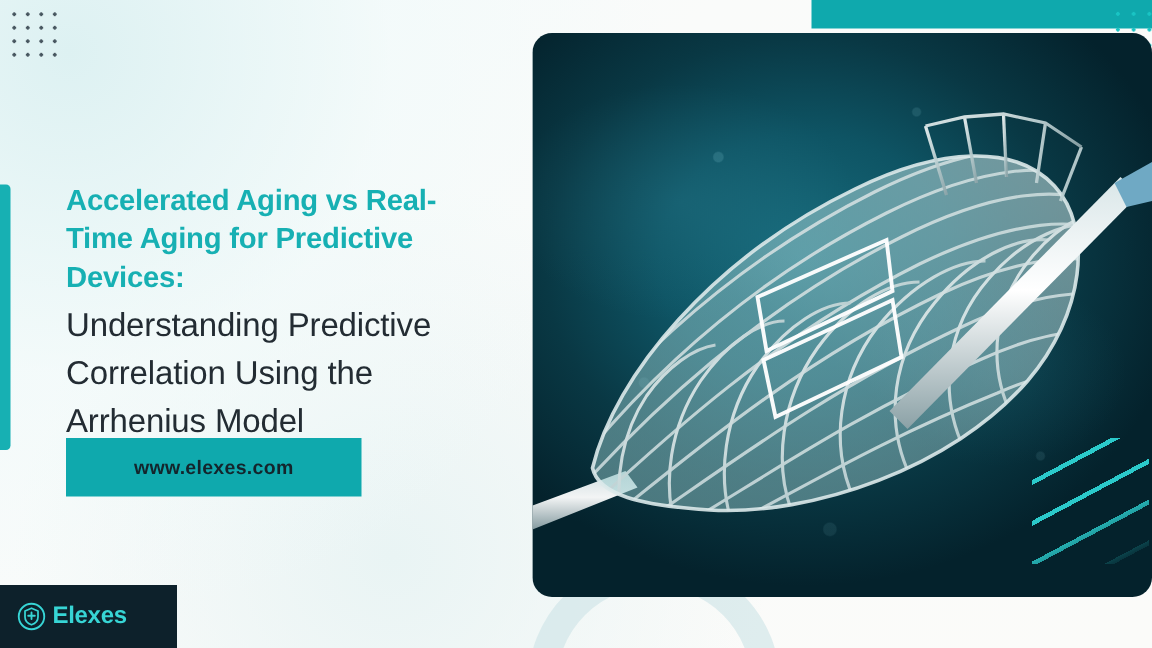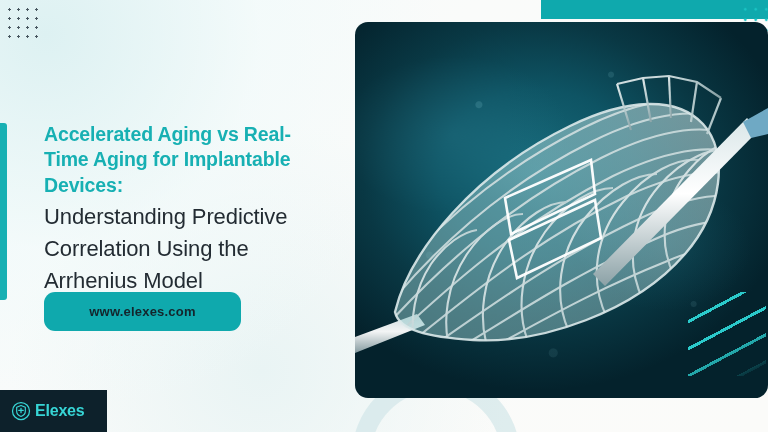--- a/index.html
+++ b/index.html
@@ -48,29 +48,29 @@
   .title{
     margin:0;font-size:19.5px;line-height:1.3;font-weight:bold;
     color:#17b0b3;letter-spacing:-0.15px;
   }
   .subtitle{
     margin:3px 0 0 0;font-size:22px;line-height:1.45;font-weight:normal;
     color:#232c33;letter-spacing:-0.1px;
   }
   .url-btn{
     position:absolute;left:44px;top:292px;
-    width:197px;height:39px;border:0;border-radius:11px;
+    width:197px;height:39px;border:0;border-radius:0;
     background:#0fa9ad;color:#14252c;
     font-family:"Liberation Sans",sans-serif;font-size:13px;font-weight:bold;
     letter-spacing:.2px;cursor:pointer;
   }
 
   
   .logo-bar{
-    position:absolute;left:0;bottom:0;width:107px;height:42px;
+    position:absolute;left:0;bottom:0;width:118px;height:42px;
     background:#0d212b;display:flex;align-items:center;gap:4px;padding-left:11px;
     box-sizing:border-box;
   }
   .logo-mark{width:20px;height:20px;flex:0 0 20px;}
   .logo-text{
     color:#37d5d5;font-size:16px;font-weight:bold;letter-spacing:-.2px;
     font-family:"Liberation Sans",sans-serif;
   }
 
   
@@ -107,21 +107,21 @@
 
 <div class="canvas">
 
   <div class="dots-tl"></div>
   <div class="bar-top-right"></div>
   <div class="dots-tr"></div>
   <div class="bar-left"></div>
   <div class="ring"></div>
 
   <div class="copy">
-    <h1 class="title">Accelerated Aging vs Real-Time Aging for Implantable Devices:</h1>
+    <h1 class="title">Accelerated Aging vs Real-Time Aging for Predictive Devices:</h1>
     <h2 class="subtitle">Understanding Predictive Correlation Using the Arrhenius Model</h2>
   </div>
 
   <button class="url-btn">www.elexes.com</button>
 
   <div class="logo-bar">
     <svg class="logo-mark" viewBox="0 0 24 24">
       <circle cx="12" cy="12" r="10.2" fill="none" stroke="#37d5d5" stroke-width="1.5"></circle>
       <path d="M12 5.4 L17.2 7.6 V12.4 C17.2 15.6 14.9 17.7 12 18.6 C9.1 17.7 6.8 15.6 6.8 12.4 V7.6 Z" fill="none" stroke="#37d5d5" stroke-width="1.4" stroke-linejoin="round"></path>
       <path d="M12 8.7 V14.0 M9.35 11.35 H14.65" stroke="#37d5d5" stroke-width="1.5" stroke-linecap="round"></path>

